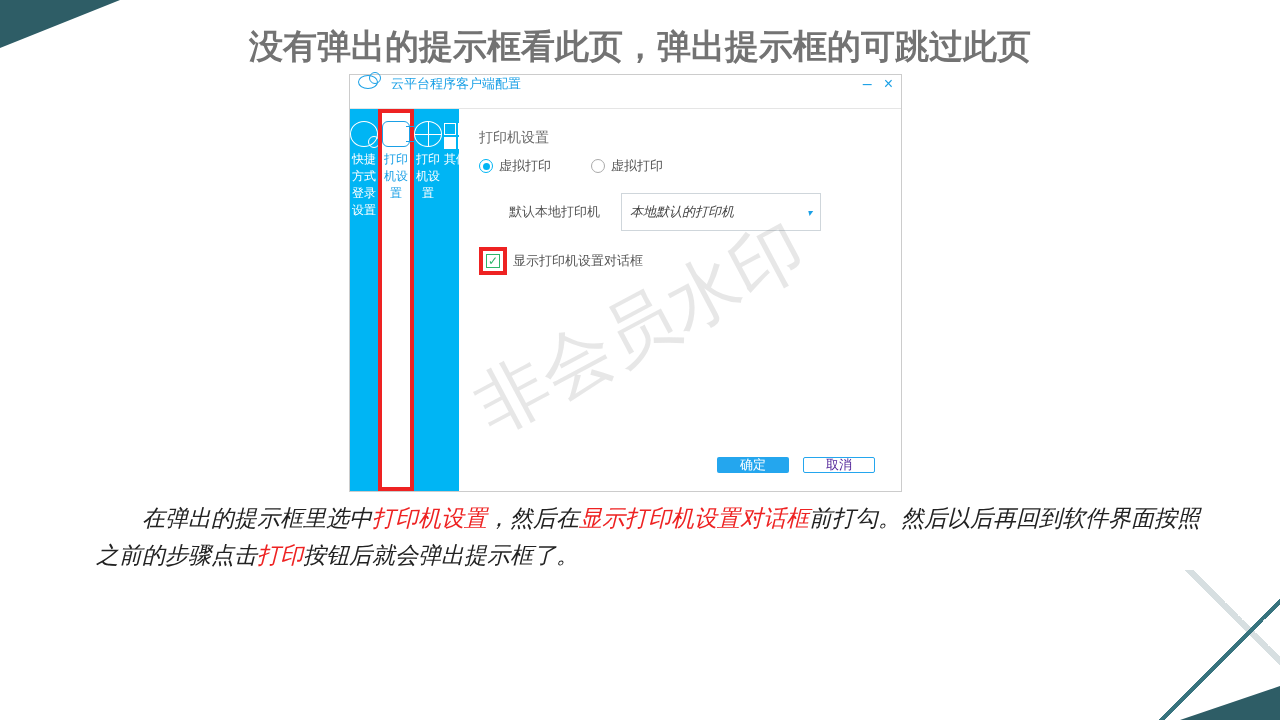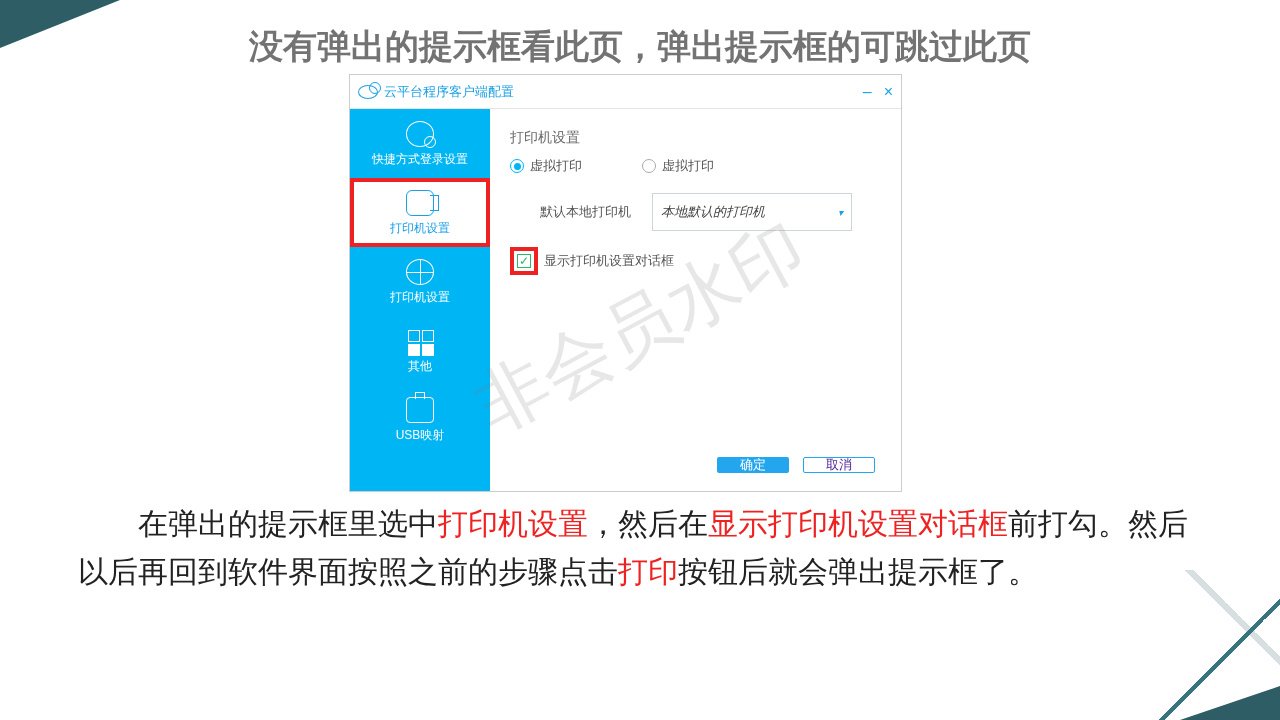--- a/index.html
+++ b/index.html
@@ -39,48 +39,48 @@
   }
 
   .watermark {
     position:absolute; left:50%; top:280px;
     transform: translateX(-50%) rotate(-28deg);
     font-size:72px; color:rgba(120,120,120,0.18);
     pointer-events:none; white-space:nowrap; z-index:10;
   }
 
   .body-text {
-    position:absolute; left:78px; right:80px; top:500px;
-    font-size:30px; color:#222; line-height:1.6;
+    position:absolute; left:96px; right:80px; top:500px;
+    font-size:23px; color:#222; line-height:1.6;font-style:italic;
   }
   .body-text .em { color:#e22; }
   .indent { display:inline-block; width:2em; }
 
   
   .dialog {
     position:absolute; left:349px; top:74px;
     width:553px; height:418px;
     background:#fff; border:1px solid #ccc;
   }
   .dlg-title {
     height:34px; background:#fff; border-bottom:1px solid #e5e5e5;
-    display:flex; align-items:center; padding:0 8px;
-    font-size:13px; color:#1aa0e6;
+    display:flex; padding:0 8px;
+    font-size:13px; color:#1aa0e6;gap:7px;
   }
   .cloud-icon {
     width:20px; height:14px; border:1.5px solid #1aa0e6; border-radius:50%;
     margin-right:6px; position:relative;
   }
   .cloud-icon::after{
     content:""; position:absolute; right:-4px; top:-4px;
     width:10px; height:10px; border:1.5px solid #1aa0e6; border-radius:50%;
   }
   .dlg-wincontrols { margin-left:auto; display:flex; gap:12px; color:#1aa0e6; font-size:16px; }
   .dlg-main { display:flex; height:calc(100% - 34px); }
-  .sidebar { width:140px; background:#00b5f4; display:flex; flex-direction:column; }
+  .sidebar { width:109px; background:#00b5f4; display:flex; flex-direction:row; }
   .side-item {
     color:#fff; text-align:center; font-size:12px;
     padding:12px 0 10px; position:relative;
   }
   .side-ic { display:block; margin:0 auto 4px; width:28px; height:26px; border:1.5px solid #fff; border-radius:6px; position:relative; }
   .ic-user { border-radius:50%; }
   .ic-user::after{content:"";position:absolute;right:-3px;bottom:-2px;width:10px;height:10px;border:1.5px solid #fff;border-radius:50%;}
   .ic-globe { border-radius:50%; }
   .ic-globe::before{content:"";position:absolute;top:0;left:50%;width:1px;height:100%;background:#fff;}
   .ic-globe::after{content:"";position:absolute;left:0;top:50%;height:1px;width:100%;background:#fff;}
@@ -91,21 +91,21 @@
   .ic-other::after{content:"";position:absolute;left:16px;top:2px;width:10px;height:10px;border:1.5px solid #fff;box-shadow:0 14px 0 -1.5px transparent,0 14px 0 0 #fff, -14px 14px 0 -1.5px transparent, -14px 14px 0 0 #fff;}
   .side-item.active {
     background:#fff; color:#1aa0e6;
     border:4px solid #e22; padding:8px 0 6px;
   }
   .side-item.active .side-ic { border-color:#1aa0e6; }
   .side-item.active .ic-printer::after{content:"";position:absolute;right:-6px;top:4px;width:8px;height:14px;border:1.5px solid #1aa0e6;border-left:none;}
 
   .panel { flex:1; padding:16px 20px; font-size:13px; color:#555; position:relative;}
   .sec-title { color:#6b6b6b; margin:4px 0 10px; font-size:14px;}
-  .radios { display:flex; gap:60px; margin-bottom:18px; align-items:center;text-align:center;}
+  .radios { display:flex; gap:40px; margin-bottom:18px; align-items:center;text-align:center;}
   .radio { display:flex; align-items:center; gap:6px; }
   .rd { width:14px; height:14px; border:1.5px solid #00b5f4; border-radius:50%; display:flex; align-items:center; justify-content:center;}
   .rd.sel::after{content:"";width:7px;height:7px;background:#00b5f4;border-radius:50%;}
   .rd.off { border-color:#aaa; }
   .rowlabel { display:flex; align-items:center; gap:21px; margin:1px 0;}
   .select {
     width:200px; height:38px; border:1px solid #cfd6db; padding:2px 8px;
     display:flex; align-items:center; justify-content:space-between; color:#444;font-style:italic;
   }
   .chev { color:#1aa0e6; font-size:10px;}

